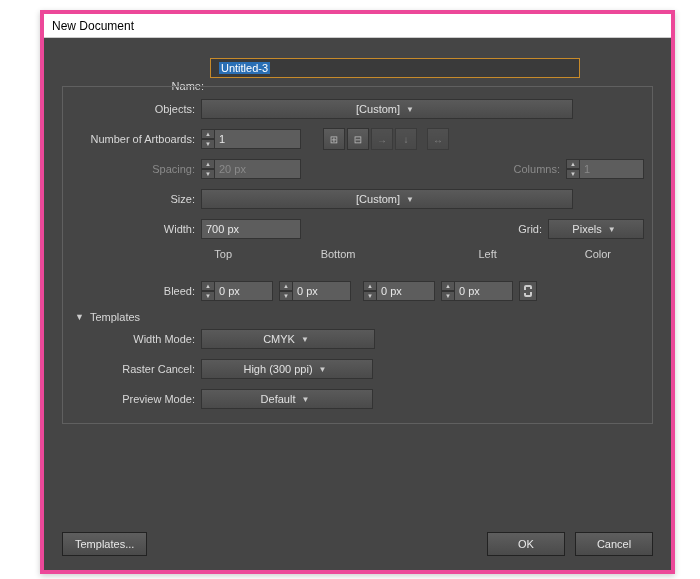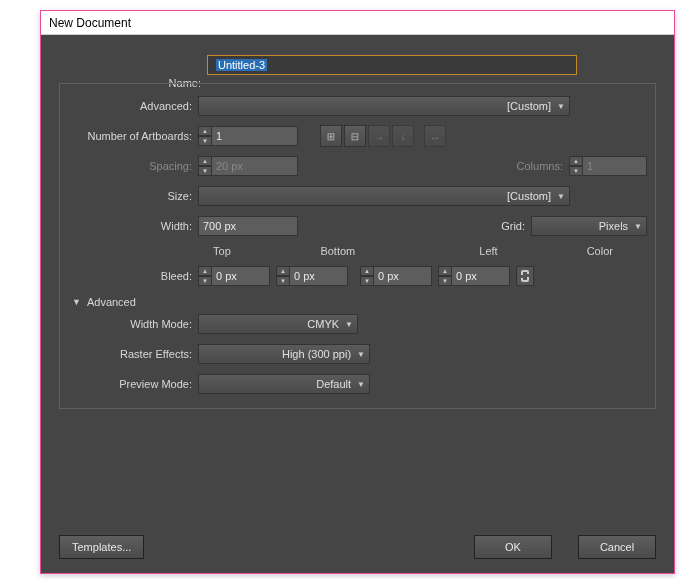--- a/index.html
+++ b/index.html
@@ -1,32 +1,32 @@
 <!DOCTYPE html>
 <html><head>
 <meta charset="utf-8">
 <style>
 * { box-sizing: border-box; margin: 0; padding: 0; font-family: Tahoma, Arial, sans-serif; font-size: 11px; }
 body { background: #fff; width: 700px; height: 579px; overflow: hidden; }
-.window { position: absolute; top: 10px; left: 40px; width: 635px; height: 564px; background: #701a75; border: 1px solid #ec4899; box-shadow: 0 2px 6px rgba(0,0,0,0.2); }
+.window { position: absolute; top: 10px; left: 40px; width: 635px; height: 564px; background: #701a75; border: 4px solid #ec4899; box-shadow: 0 2px 6px rgba(0,0,0,0.2); }
 .titlebar { height: 24px; line-height: 24px; padding: 0 8px; background: #fff; color: #000; font-size: 12px; border-bottom: 1px solid #ccc; }
 .content { position: absolute; top: 24px; left: 0; right: 0; bottom: 0; background: #454545; color: #d8d8d8; padding: 18px 18px 12px 18px; }
 .row { display: flex; align-items: center; height: 24px; margin-bottom: 6px; }
 .lbl { text-align: right; padding-right: 6px; color: #d8d8d8; }
 .lbl.dim { color: #8a8a8a; }
 .lbl1 { width: 148px; margin-top: 36px; } 
 .fieldset { border: 1px solid #606060; margin-top: 4px; padding: 10px 8px 6px 8px; position: relative; }
 .input { background: #5d5d5d; border: 1px solid #333; color: #e8e8e8; height: 20px; padding: 0 4px; line-height: 18px; display: inline-block; }
 .input.highlight { background: #3a3a3a; }
 .selected-text { background: #2a6fb5; color: #fff; padding: 0 2px; }
 .spinner { display: inline-flex; height: 20px; }
 .spinner .arrows { width: 14px; display: flex; flex-direction: column; }
 .spinner .arrows div { flex: 1; background: #555; border: 1px solid #333; display: flex; align-items: center; justify-content: center; font-size: 6px; color: #ccc; cursor: pointer; }
 .spinner .input { border-left: none; }
-.select { display: inline-flex; align-items: center; justify-content: flex-end; height: 20px; background: linear-gradient(#5a5a5a,#4a4a4a); border: 1px solid #333; padding: 0 4px 0 0; color: #e0e0e0; cursor: pointer; }
+.select { display: inline-flex; align-items: center; justify-content: center; height: 20px; background: linear-gradient(#5a5a5a,#4a4a4a); border: 1px solid #333; padding: 0 4px 0 0; color: #e0e0e0; cursor: pointer; }
 .select .arrow { font-size: 8px; color: #ccc; margin-left: 6px; }
 .iconbtn { width: 22px; height: 22px; background: linear-gradient(#5c5c5c,#4c4c4c); border: 1px solid #333; display: inline-flex; align-items: center; justify-content: center; margin-right: 2px; cursor: pointer; color: #bbb; font-size: 10px; }
 .iconbtn.dim { opacity: 0.5; }
 .btn { height: 24px; min-width: 78px; padding: 0 12px; background: linear-gradient(#5e5e5e,#4a4a4a); border: 1px solid #222; color: #e8e8e8; display: inline-flex; align-items: center; justify-content: center; cursor: pointer; }
 .footer { position: absolute; bottom: 14px; left: 18px; right: 18px; display: flex; align-items: center; }
 .footer .spacer { flex: 1; }
 .advanced-head { display: flex; align-items: center; cursor: pointer; padding: 2px 0; margin: 6px 0 2px 4px; }
 .advanced-head .tri { font-size: 9px; margin-right: 6px; color: #ccc; }
 .checkbox { width: 13px; height: 13px; background: #555; border: 1px solid #333; margin-right: 6px; display: inline-block; }
 .col-head { color: #d0d0d0; font-size: 11px; padding-bottom: 2px; }
@@ -44,21 +44,21 @@
     <div class="row">
       <div class="lbl lbl1">Name:</div>
       <div class="input highlight" style="width:370px; border:1px solid #c78a2a;padding-left:8px;">
         <span class="selected-text">Untitled-3</span>
       </div>
     </div>
 
     <div class="fieldset">
 
       <div class="row">
-        <div class="lbl" style="width:130px">Advanced:</div>
+        <div class="lbl" style="width:130px">Objects:</div>
         <div class="select" style="width:372px">
           <span>[Custom]</span>
             <span class="arrow">▼</span>
         </div>
       </div>
 
       <div class="row">
         <div class="lbl" style="width:130px">Number of Artboards:</div>
         <div class="spinner">
           <div class="arrows">
@@ -102,28 +102,28 @@
           <span>[Custom]</span>
             <span class="arrow">▼</span>
         </div>
       </div>
 
       <div class="row">
         <div class="lbl" style="width:130px">Width:</div>
         <div class="input" style="width:100px">700 px</div>
         <div style="flex:1"></div>
         <div class="lbl" style="width:48px">Grid:</div>
-        <div class="select" style="width:116px">
+        <div class="select" style="width:96px">
           <span>Pixels</span>
             <span class="arrow">▼</span>
         </div>
       </div>
 
 
-      <div class="row" style="height:16px; margin-bottom:4px;gap:47px;">
+      <div class="row" style="height:16px; margin-bottom:16px;gap:47px;">
         <div style="width:130px"></div>
         <div class="col-head" style="width:80px">Top</div>
         <div class="col-head" style="width:80px">Bottom</div>
         <div style="width:6px"></div>
         <div class="col-head" style="width:80px">Left</div>
         <div class="col-head" style="width:80px">Color</div>
       </div>
 
       <div class="row">
         <div class="lbl" style="width:130px">Bleed:</div>
@@ -157,35 +157,35 @@
         </div>
         <div class="linkicon">
           <svg width="10" height="14" viewBox="0 0 10 14">
               <path d="M3 1h4a2 2 0 0 1 2 2v2h-2V3H3v3H1V3a2 2 0 0 1 2-2zm4 12H3a2 2 0 0 1-2-2V9h2v2h4V8h2v3a2 2 0 0 1-2 2z" fill="#ccc"></path>
             </svg>
         </div>
       </div>
 
       <div class="advanced-head">
         <span class="tri">▼</span>
-        <span>Advanced</span>
+        <span>Templates</span>
       </div>
 
       <div style="position:relative;padding-left:0;">
 
         <div class="row">
           <div class="lbl" style="width:130px">Width Mode:</div>
-          <div class="select" style="width:160px">
+          <div class="select" style="width:174px">
             <span>CMYK</span>
               <span class="arrow">▼</span>
           </div>
         </div>
 
         <div class="row">
-          <div class="lbl" style="width:130px">Raster Effects:</div>
+          <div class="lbl" style="width:130px">Raster Cancel:</div>
           <div class="select" style="width:172px">
             <span>High (300 ppi)</span>
               <span class="arrow">▼</span>
           </div>
         </div>
 
         <div class="row">
           <div class="lbl" style="width:130px">Preview Mode:</div>
           <div class="select" style="width:172px">
             <span>Default</span>
@@ -194,18 +194,18 @@
         </div>
 
 
       </div>
 
     </div>
 
     <div class="footer">
       <div class="btn">Templates...</div>
       <div class="spacer"></div>
-      <div class="btn" style="margin-right:26px">OK</div>
+      <div class="btn" style="margin-right:10px">OK</div>
       <div class="btn">Cancel</div>
     </div>
 
   </div>
 </div>
 
 </body></html>

